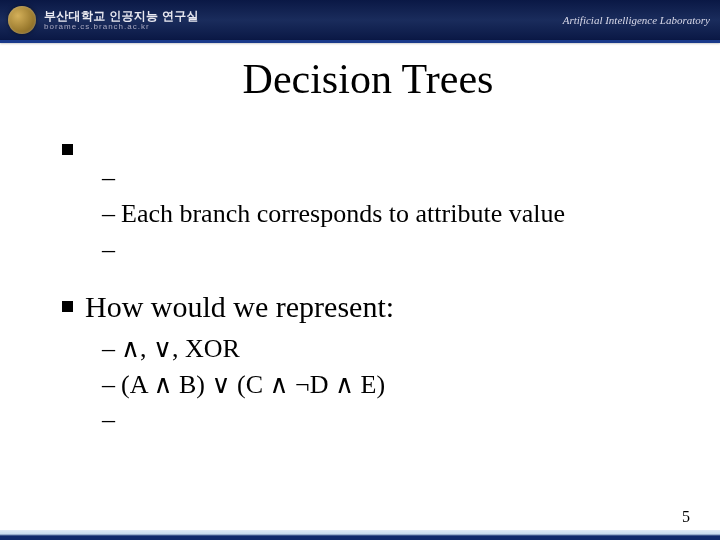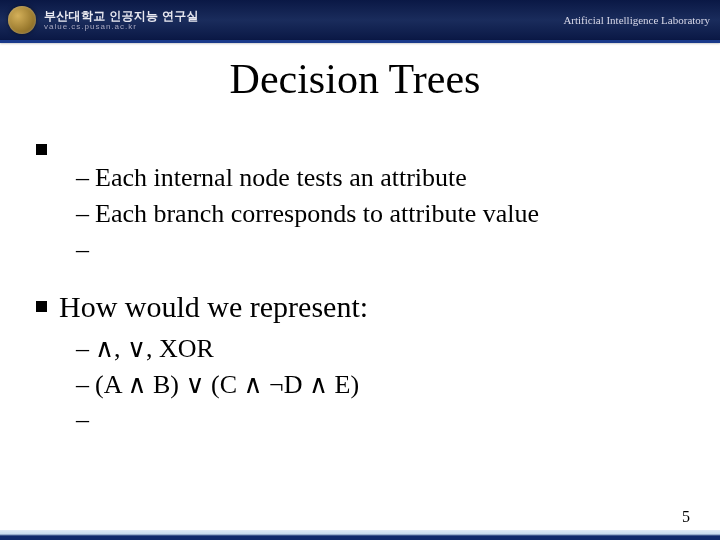--- a/index.html
+++ b/index.html
@@ -48,30 +48,31 @@
   .header-url {
     font-family: sans-serif;
     font-size: 8px;
     color: #a8a8c0;
     letter-spacing: 1px;
     margin-top: 1px;
   }
   .header-right {
     font-family: Georgia, serif;
     font-size: 11px;
+    font-style: italic;
     color: #d8d8e8;
   }
   .divider-top {
     width: 100%;
     height: 3px;
     background: #1a3a8a;
     box-shadow: 0 1px 2px rgba(0,0,0,0.2);
   }
   .content {
-    padding: 12px 38px 0 28px;
+    padding: 12px 38px 0 54px;
   }
   .title {
     font-size: 42px;
     text-align: center;
     margin-bottom: 28px;
     font-weight: normal;
   }
   .main-item {
     display: flex;
     align-items: flex-start;
@@ -125,37 +126,36 @@
   }
 </style>
 </head>
 <body>
 
 <div class="header">
   <div class="header-left">
     <div class="logo-circle"></div>
     <div class="header-text">
       <div class="header-kr">부산대학교 인공지능 연구실</div>
-      <div class="header-url">value.cs.pusan.ac.kr</div>
+      <div class="header-url">borame.cs.branch.ac.kr</div>
     </div>
   </div>
   <div class="header-right">Artificial Intelligence Laboratory</div>
 </div>
 <div class="divider-top"></div>
 
 <div class="content">
   <h1 class="title">Decision Trees</h1>
 
   <div class="main-item">
     <div class="bullet-square"></div>
   </div>
   <div class="sub-list">
     <div class="sub-item">
       <span class="dash">–</span>
-      <span class="sub-text">Each internal node tests an attribute</span>
     </div>
     <div class="sub-item">
       <span class="dash">–</span>
       <span class="sub-text">Each branch corresponds to attribute value</span>
     </div>
     <div class="sub-item">
       <span class="dash">–</span>
     </div>
   </div>
 

